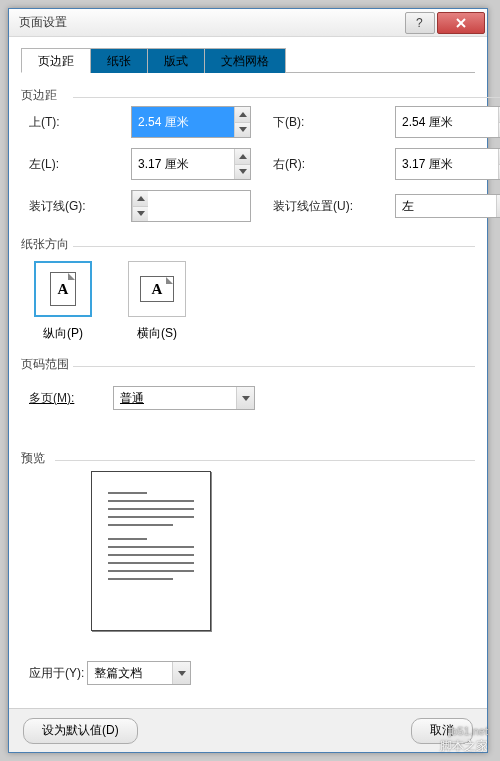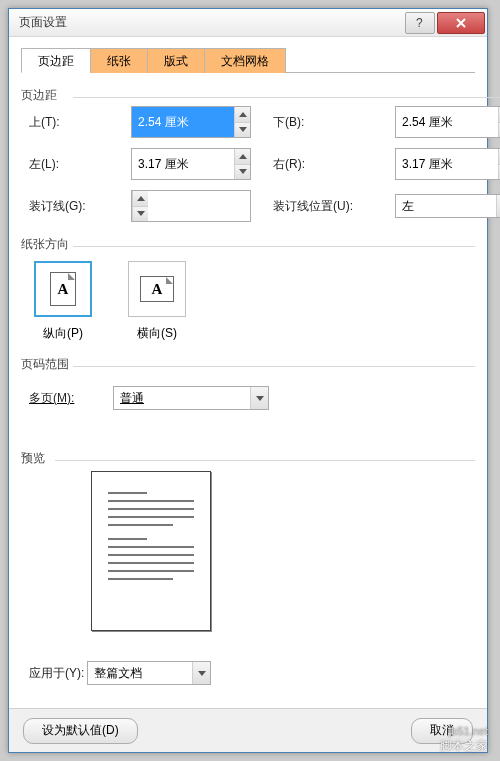--- a/index.html
+++ b/index.html
@@ -5,21 +5,21 @@
 * { box-sizing: border-box; margin: 0; padding: 0; font-family: "Microsoft YaHei", SimSun, sans-serif; font-size: 12px; }
 body { background: #cccccc; width: 500px; height: 761px; position: relative; }
 .window { position: absolute; left: 8px; top: 8px; width: 480px; height: 745px; background: #fff; border: 1px solid #4a7fb2; box-shadow: 0 0 6px rgba(0,0,0,0.3); }
 .titlebar { height: 28px; background: linear-gradient(#fdfdfd,#ebebeb); border-bottom: 1px solid #d8d8d8; display: flex; align-items: center; padding: 0 2px 0 10px; }
 .titlebar .title { flex: 1; color: #333; }
 .titlebar .tbtn { width: 30px; height: 22px; margin-left: 2px; display: flex; align-items: center; justify-content: center; border: 1px solid #a8a8a8; background: linear-gradient(#f5f5f5,#dcdcdc); border-radius: 2px; }
 .titlebar .tbtn.close { width: 48px; background: linear-gradient(#e48180,#c94544); border-color: #9a3432; color: #fff; }
 .titlebar .tbtn.close svg { stroke: #fff; }
 .content { padding: 10px 12px; }
 .tabs { display: flex; border-bottom: 1px solid #b5b5b5; height: 26px; }
-.tab { padding: 4px 16px; border: 1px solid #b5b5b5; border-bottom: none; background: #fdba74; margin-right: -1px; position: relative; top: 1px; cursor: default; }
+.tab { padding: 4px 16px; border: 1px solid #b5b5b5; border-bottom: none; background: #0369a1; margin-right: -1px; position: relative; top: 1px; cursor: default; }
 .tab.active { background: #fff; border-bottom: 1px solid #fff; }
 fieldset { border: none; margin-top: 14px; }
 legend { color: #444; }
 .hr { border-top: 1px solid #d8d8d8; margin-left: 4px; }
 legend + .hr { margin-top: -7px; margin-left: 52px; }
 .grid { display: grid; grid-template-columns: 80px 120px 100px 120px; gap: 10px 22px; align-items: center; margin-top: 8px; padding-left: 8px; }
 .lbl { color: #222; }
 .spinbox { display: flex; height: 32px; border: 1px solid #acacac; background: #fff; position: relative; }
 .spinbox input { border: none; outline: none; width: calc(100% - 16px); padding: 0 6px; font-size: 12px; }
 .spinbox.sel input { background: #3399ff; color: #fff; }
@@ -201,21 +201,21 @@
           <div class="ocap">横向(S)</div>
         </div>
       </div>
     </fieldset>
 
     <fieldset>
       <legend>页码范围</legend>
         <div class="hr"></div>
       <div class="row simple">
         <span class="lbl" style="width:72px">多页(M):</span>
-        <div class="combo" style="width:156px">
+        <div class="combo" style="width:142px">
             <span>普通</span>
             <div class="cbtn">
               <svg width="8" height="5">
                 <polygon points="0,0 8,0 4,5" fill="#555"></polygon>
               </svg>
             </div>
           </div>
       </div>
     </fieldset>
 
@@ -235,21 +235,21 @@
             <div class="prev-line"></div>
             <div class="prev-line"></div>
             <div class="prev-line"></div>
             <div class="prev-line med"></div>
         </div>
       </div>
     </fieldset>
 
     <div class="apply-row">
       <span class="lbl">应用于(Y):</span>
-      <div class="combo" style="width:124px">
+      <div class="combo" style="width:104px">
           <span>整篇文档</span>
           <div class="cbtn">
             <svg width="8" height="5">
               <polygon points="0,0 8,0 4,5" fill="#555"></polygon>
             </svg>
           </div>
         </div>
     </div>
   </div>
 

